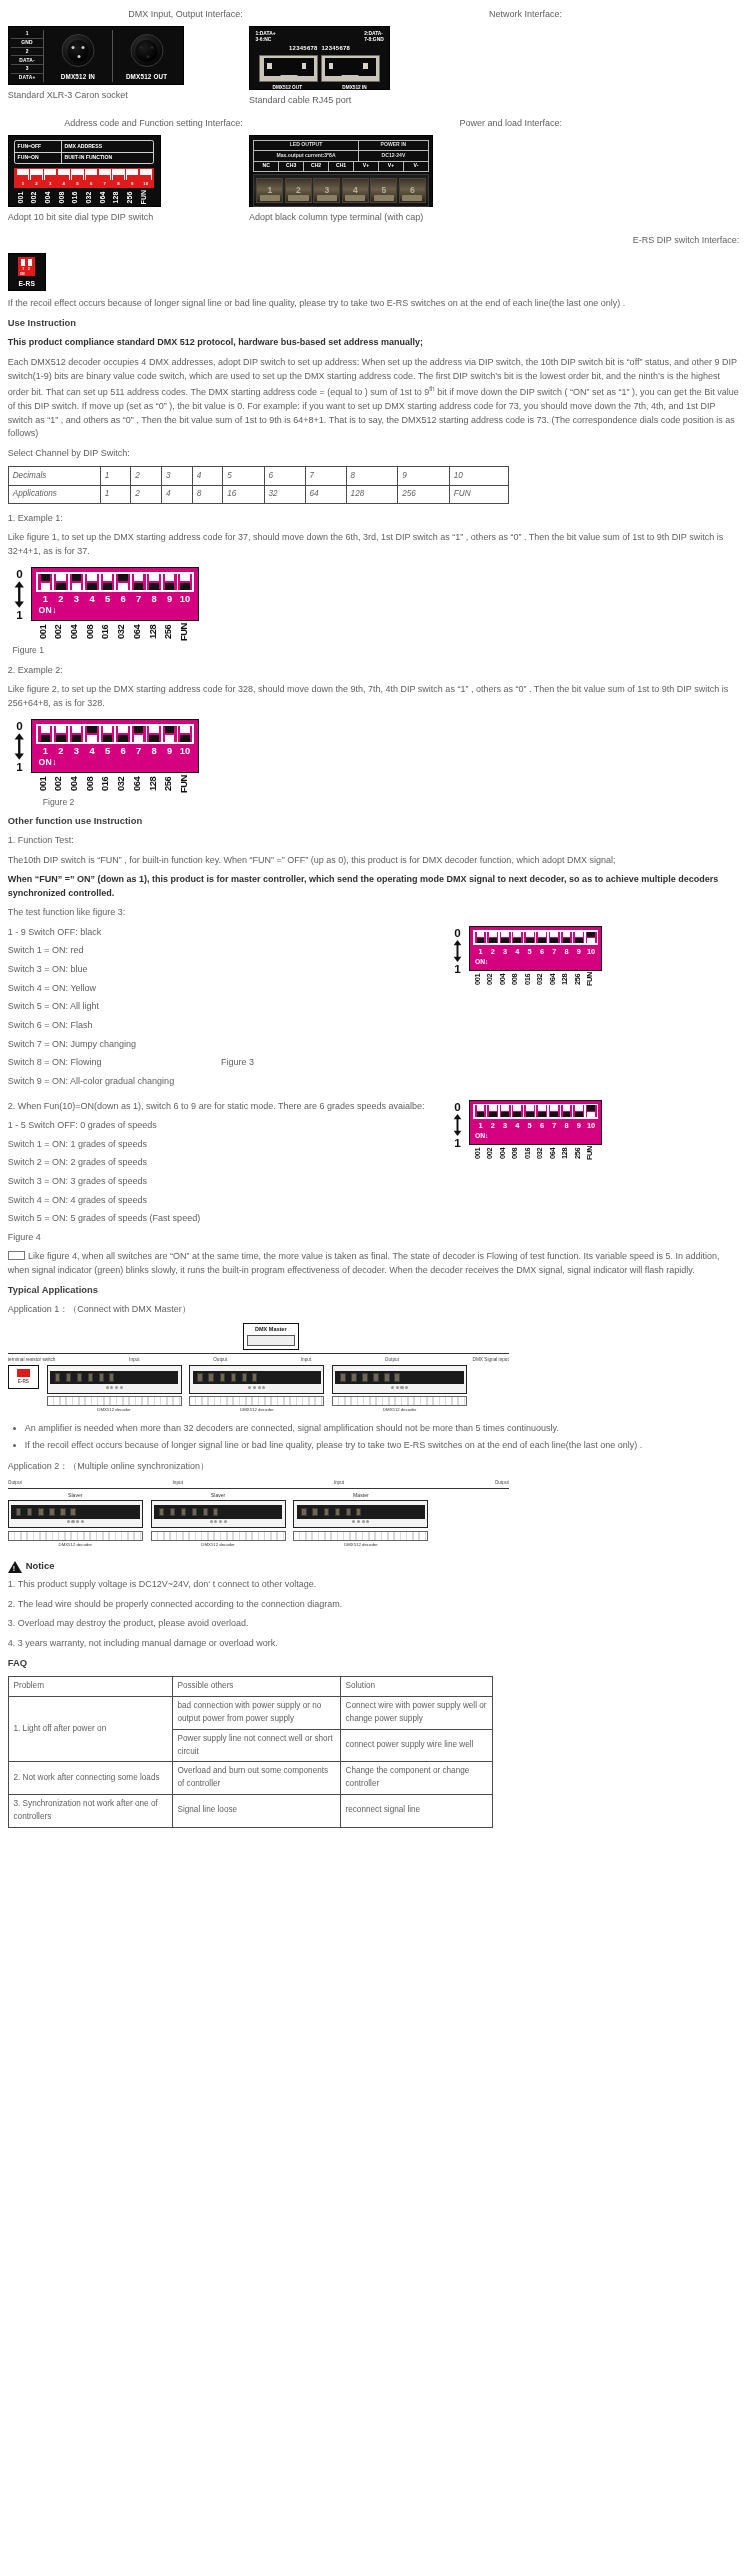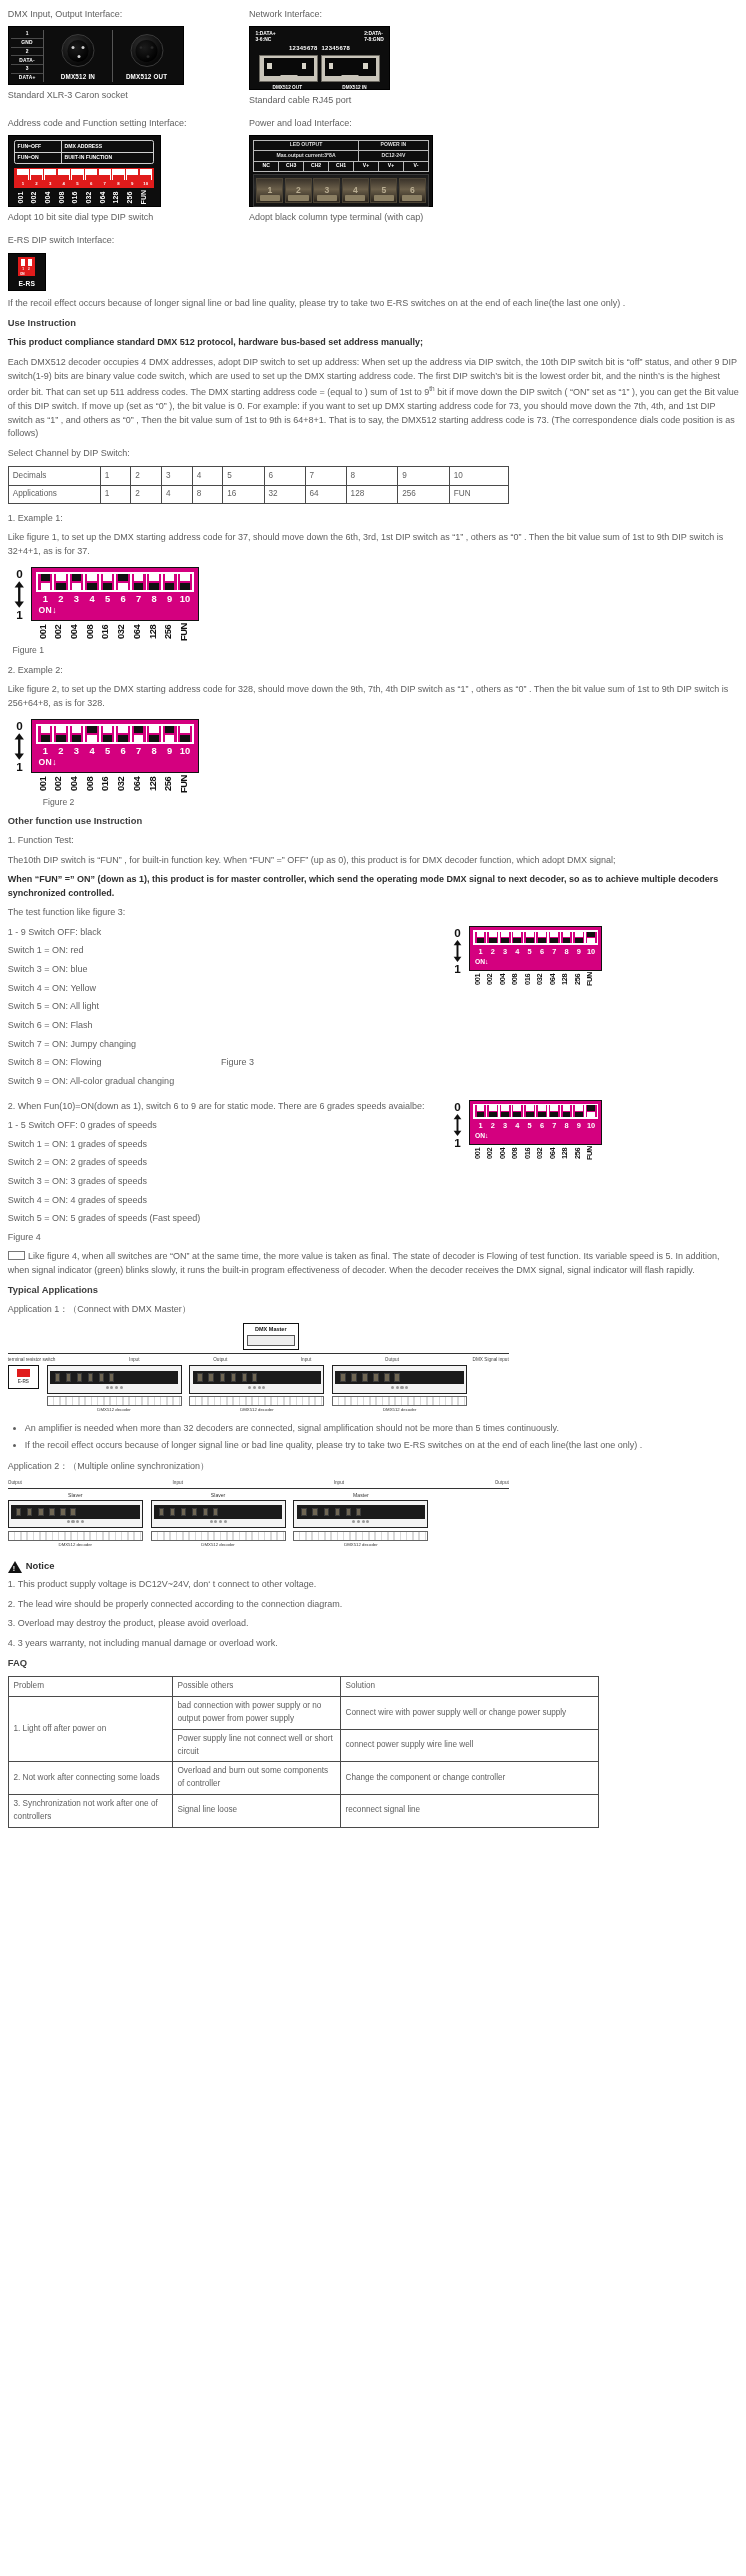--- a/index.html
+++ b/index.html
@@ -11,21 +11,21 @@
     color: #5a5a5a;
     font-size: 9px;
     line-height: 1.55;
     -webkit-font-smoothing: antialiased;
   }
   .page { width: 747px; padding: 4.7px 7.8px 15.7px 7.8px; position: relative; }
 
   h2.sec { font-size: 9.4px; font-weight: bold; color: #3d3d3d; margin: 4.7px 0 5.5px 0; }
   p.t { margin: 0 0 5.5px 0; color: #5f5f5f; }
   p.tb { margin: 0 0 5.5px 0; color: #2f2f2f; font-weight: bold; }
-  .lbl { font-size: 9px; color: #5f5f5f; margin: 3.1px 0 4.7px 0; }
+  .lbl { font-size: 9px; color: #5f5f5f; margin: 3.1px 0 4.7px 0; text-align: right; }
   .cap { font-size: 9px; color: #5f5f5f; margin: 3.1px 0 6.3px 0; }
 
   
   .irow { display:flex; align-items:flex-start; }
   .icol-a { width: 235px; }
   .icol-b { width: 313px; margin-left: 6.3px; }
 
   
   .photo { background:#0d0d0d; border:0.8px solid #000; position:relative; }
   .xlr { width: 176px; height: 59px; display:flex; padding:2.3px; }
@@ -106,28 +106,28 @@
   .ers { width: 38px; height: 38px; padding:3.9px; }
   .ers .body { background:#e01b1b; width:17px; height:19px; margin:0 auto; position:relative; padding:1.6px; }
   .ers .body .s { width:4.7px; height:7px; background:#fff; position:absolute; top:1.6px; }
   .ers .body .s1 { left:2.3px; } .ers .body .s2 { left:9.4px; }
   .ers .body .n { position:absolute; bottom:4.7px; left:0; right:0; color:#fff; font-size:3.1px;
                   font-weight:bold; text-align:center; letter-spacing:1.6px; }
   .ers .body .on { position:absolute; bottom:0px; left:1.6px; color:#fff; font-size:3.1px; font-weight:bold; }
   .ers .cap2 { color:#fff; font-size:6.7px; font-weight:bold; text-align:center; margin-top:2.3px; letter-spacing:0.2px; }
 
   
-  table.grid { border-collapse: collapse; width: 501px; margin: 3.1px 0 7.8px 0; }
+  table.grid { border-collapse: collapse; width: 501px; margin: 3.1px 0 7.8px 0; font-style: italic; }
   table.grid td, table.grid th {
     border:0.8px solid #4a4a4a; padding:2.3px 3.9px; font-size:8.2px; color:#5f5f5f;
     font-weight:normal; text-align:left; height:14px;
   }
   table.grid td.first { width: 92px; }
 
-  table.faq { border-collapse: collapse; width: 591px; margin: 4.7px 0 3.1px 0; }
+  table.faq { border-collapse: collapse; width: 485px; margin: 4.7px 0 3.1px 0; }
   table.faq td { border:0.8px solid #4a4a4a; padding:3.1px 4.7px; font-size:8.2px; color:#5f5f5f;
                  vertical-align: middle; }
   table.faq td.c1 { width: 164px; }
   table.faq td.c2 { width: 168px; }
 
   
   .figwrap { display:flex; align-items:flex-start; margin: 7.8px 0 1.6px 0; }
   .arrowcol { width: 23.5px; text-align:center; padding-top:1.6px; }
   .arrowcol .z { font-size:11.7px; font-weight:bold; color:#111; line-height:1; }
   .arrowcol .o { font-size:11.7px; font-weight:bold; color:#111; line-height:1; }

